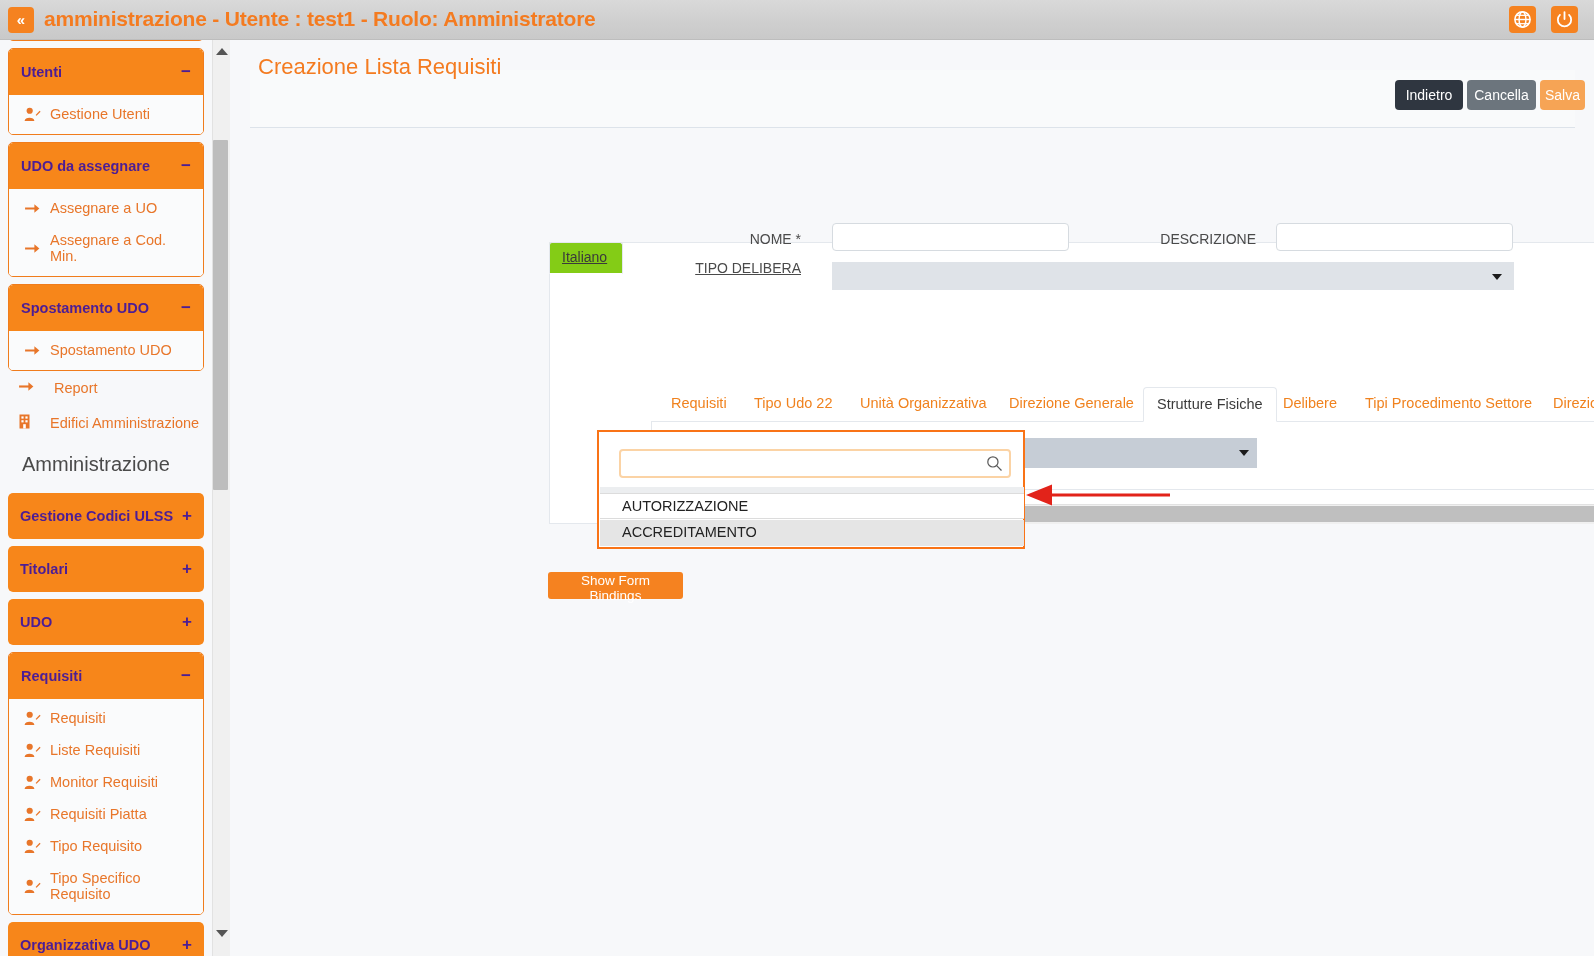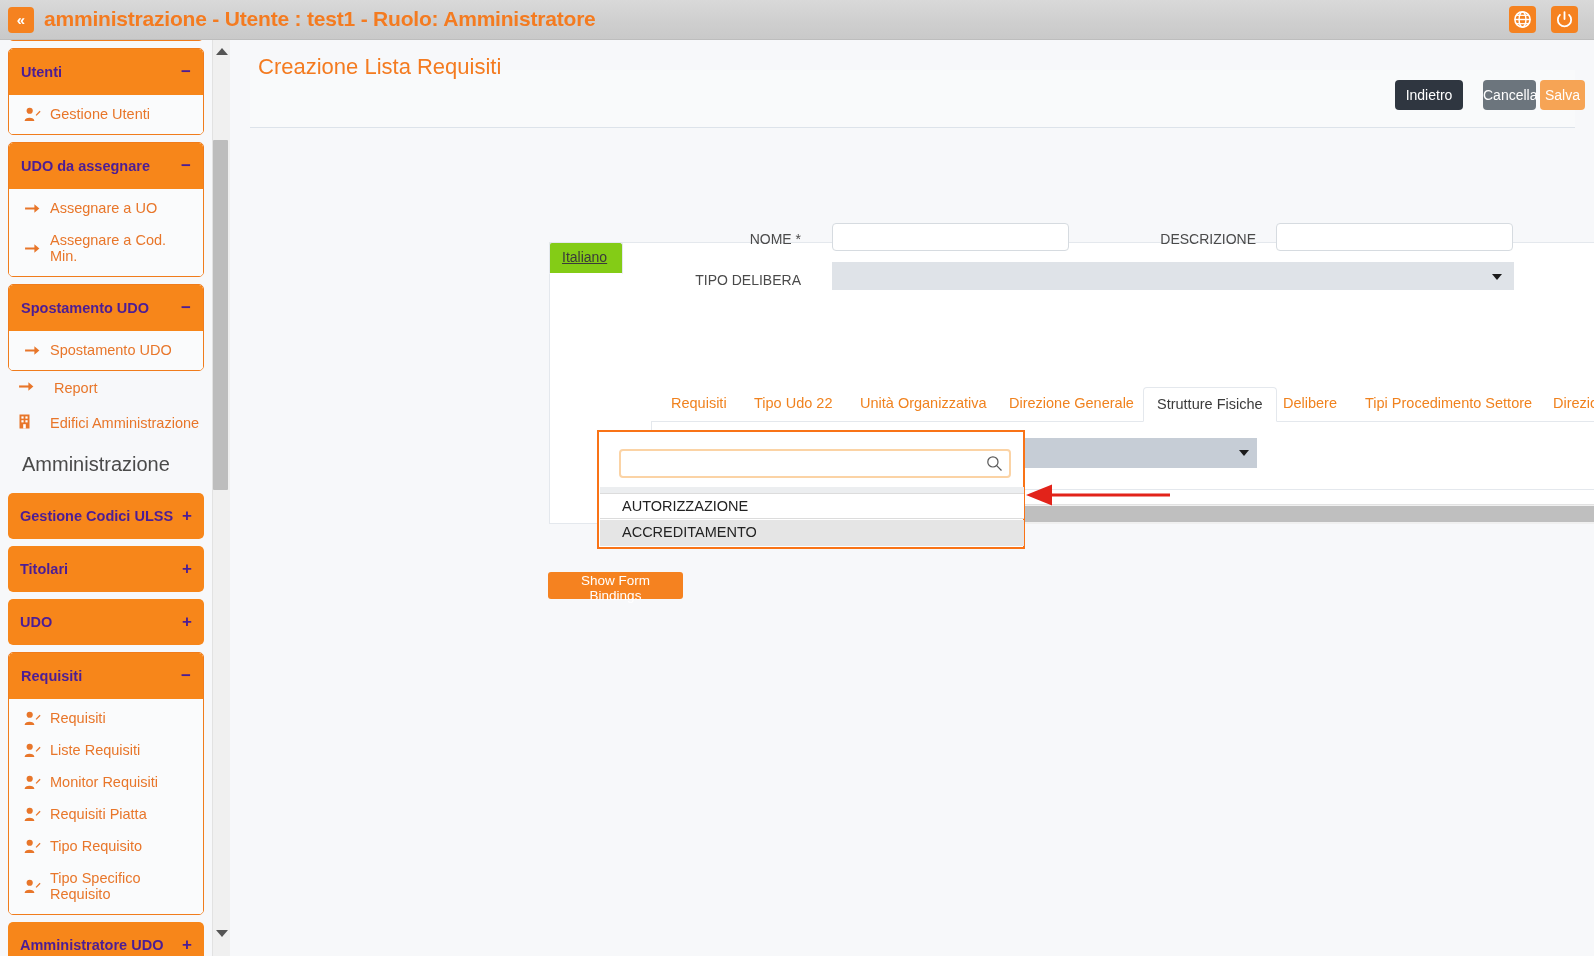--- a/index.html
+++ b/index.html
@@ -97,21 +97,21 @@
   #page-title {
     position: absolute; left: 27px; top: 14px;
     font-size: 22px; color: #f47b20;
   }
   .hdr-btn {
     position: absolute; top: 40px; height: 30px; border-radius: 4px;
     color: #fff; font-size: 14px; line-height: 30px; text-align: center;
     cursor: pointer; border: none;
   }
   #btn-indietro { right: 131px; width: 68px; background: #2f3640; }
-  #btn-cancella { right: 58px; width: 53px; background: #6c757d; }
+  #btn-cancella { right: 58px; width: 69px; background: #6c757d; }
   #btn-salva    { right: 9px;  width: 45px; background: #f6a455; }
 
   
   #form-card {
     position: absolute; left: 318px; top: 202px; width: 1176px; height: 282px;
     background: #fff; border: 1px solid #e4e8ed;
   }
   #lang-tab {
     position: absolute; left: 318px; top: 202px; width: 74px; height: 32px;
     background: #84cc16; border: 1px solid #e4e8ed; border-bottom: 1px solid #fff;
@@ -424,21 +424,21 @@
                 <path d="M12.3 8.4 L16.6 4.1 L17.6 5.1 L13.3 9.4 Z" fill="#e8762a"></path>
               </svg>
             </span>
           <span>Tipo Specifico Requisito</span>
         </div>
       </div>
     </div>
 
     <div class="sb-group collapsed">
       <div class="sb-head">
-        <span>Amministratore UDO</span>
+        <span>Organizzativa UDO</span>
         <span class="sb-sign">+</span>
       </div>
     </div>
 
     <div class="sb-group open">
       <div class="sb-head">
         <span>Generali</span>
         <span class="sb-sign">−</span>
       </div>
       <div class="sb-body">
@@ -472,21 +472,21 @@
 
   <div id="form-card"></div>
   <div id="lang-tab">Italiano</div>
 
   <span class="fld-label" style="left:430px; top:191px; width:140px;">NOME *</span>
   <input class="txt-input" style="left: 601px; top: 183px; width: 237px;" value="">
 
   <span class="fld-label" style="left:860px; top:191px; width:165px;">DESCRIZIONE</span>
   <input class="txt-input" style="left: 1045px; top: 183px; width: 237px;" value="">
 
-  <span class="fld-label" style="left:410px; top:232px; width:160px;">TIPO DELIBERA</span>
+  <span class="fld-label" style="left:410px; top:220px; width:160px;text-decoration:underline;">TIPO DELIBERA</span>
   <div class="sel-box" style="left:601px; top:222px; width:682px;"></div>
   <div class="sel-caret" style="left:1261px; top:234px;"></div>
 
   <div id="tab-underline"></div>
   <div id="tab-strip">
     <div class="tab" style="left:7px;">Requisiti</div>
     <div class="tab" style="left:90px;">Tipo Udo 22</div>
     <div class="tab" style="left:196px;">Unità Organizzativa</div>
     <div class="tab" style="left:345px;">Direzione Generale</div>
     <div class="tab active" style="left:492px;">Strutture Fisiche</div>

